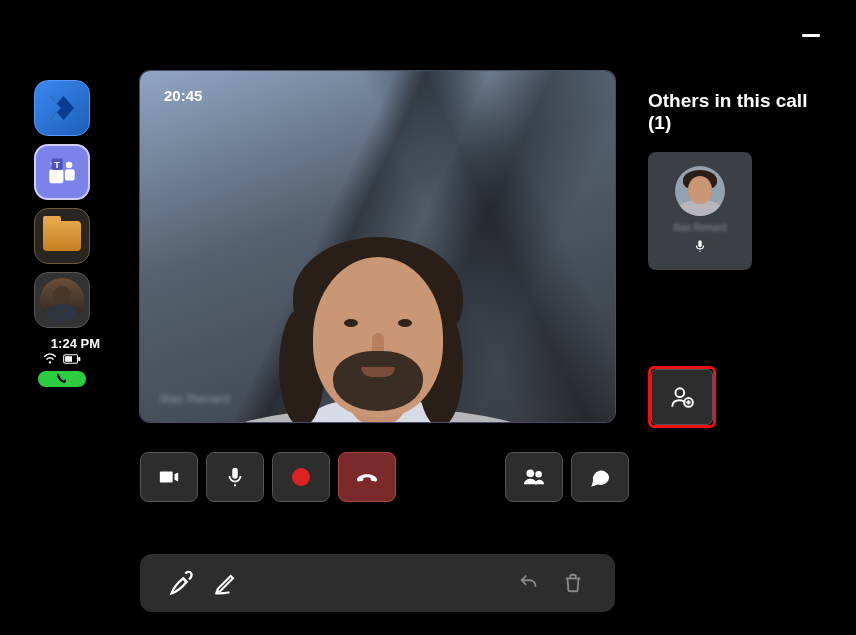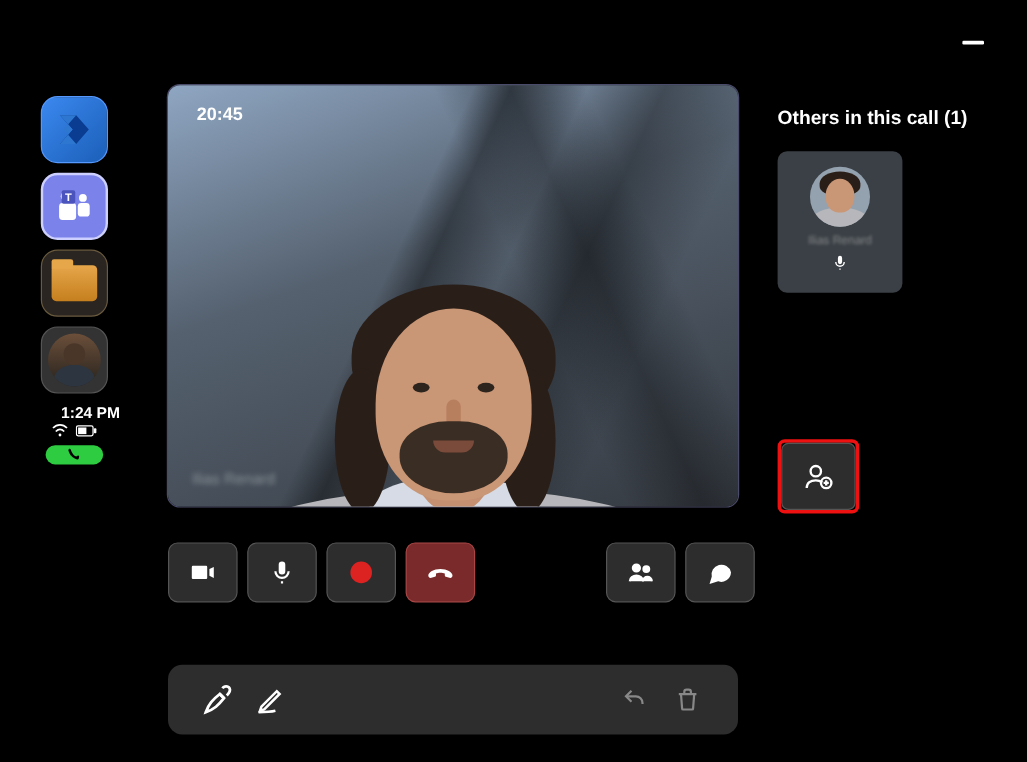--- a/index.html
+++ b/index.html
@@ -246,21 +246,21 @@
   }
 
   
   .participants {
     position: absolute;
     top: 90px;
     left: 648px;
     width: 180px;
   }
   .participants-title {
-    font-size: 16px;
+    font-size: 19px;
     font-weight: 600;
     margin-bottom: 18px;
   }
   .tile {
     width: 104px; height: 118px;
     background: #3b4046;
     border-radius: 8px;
     display: flex;
     flex-direction: column;
     align-items: center;

